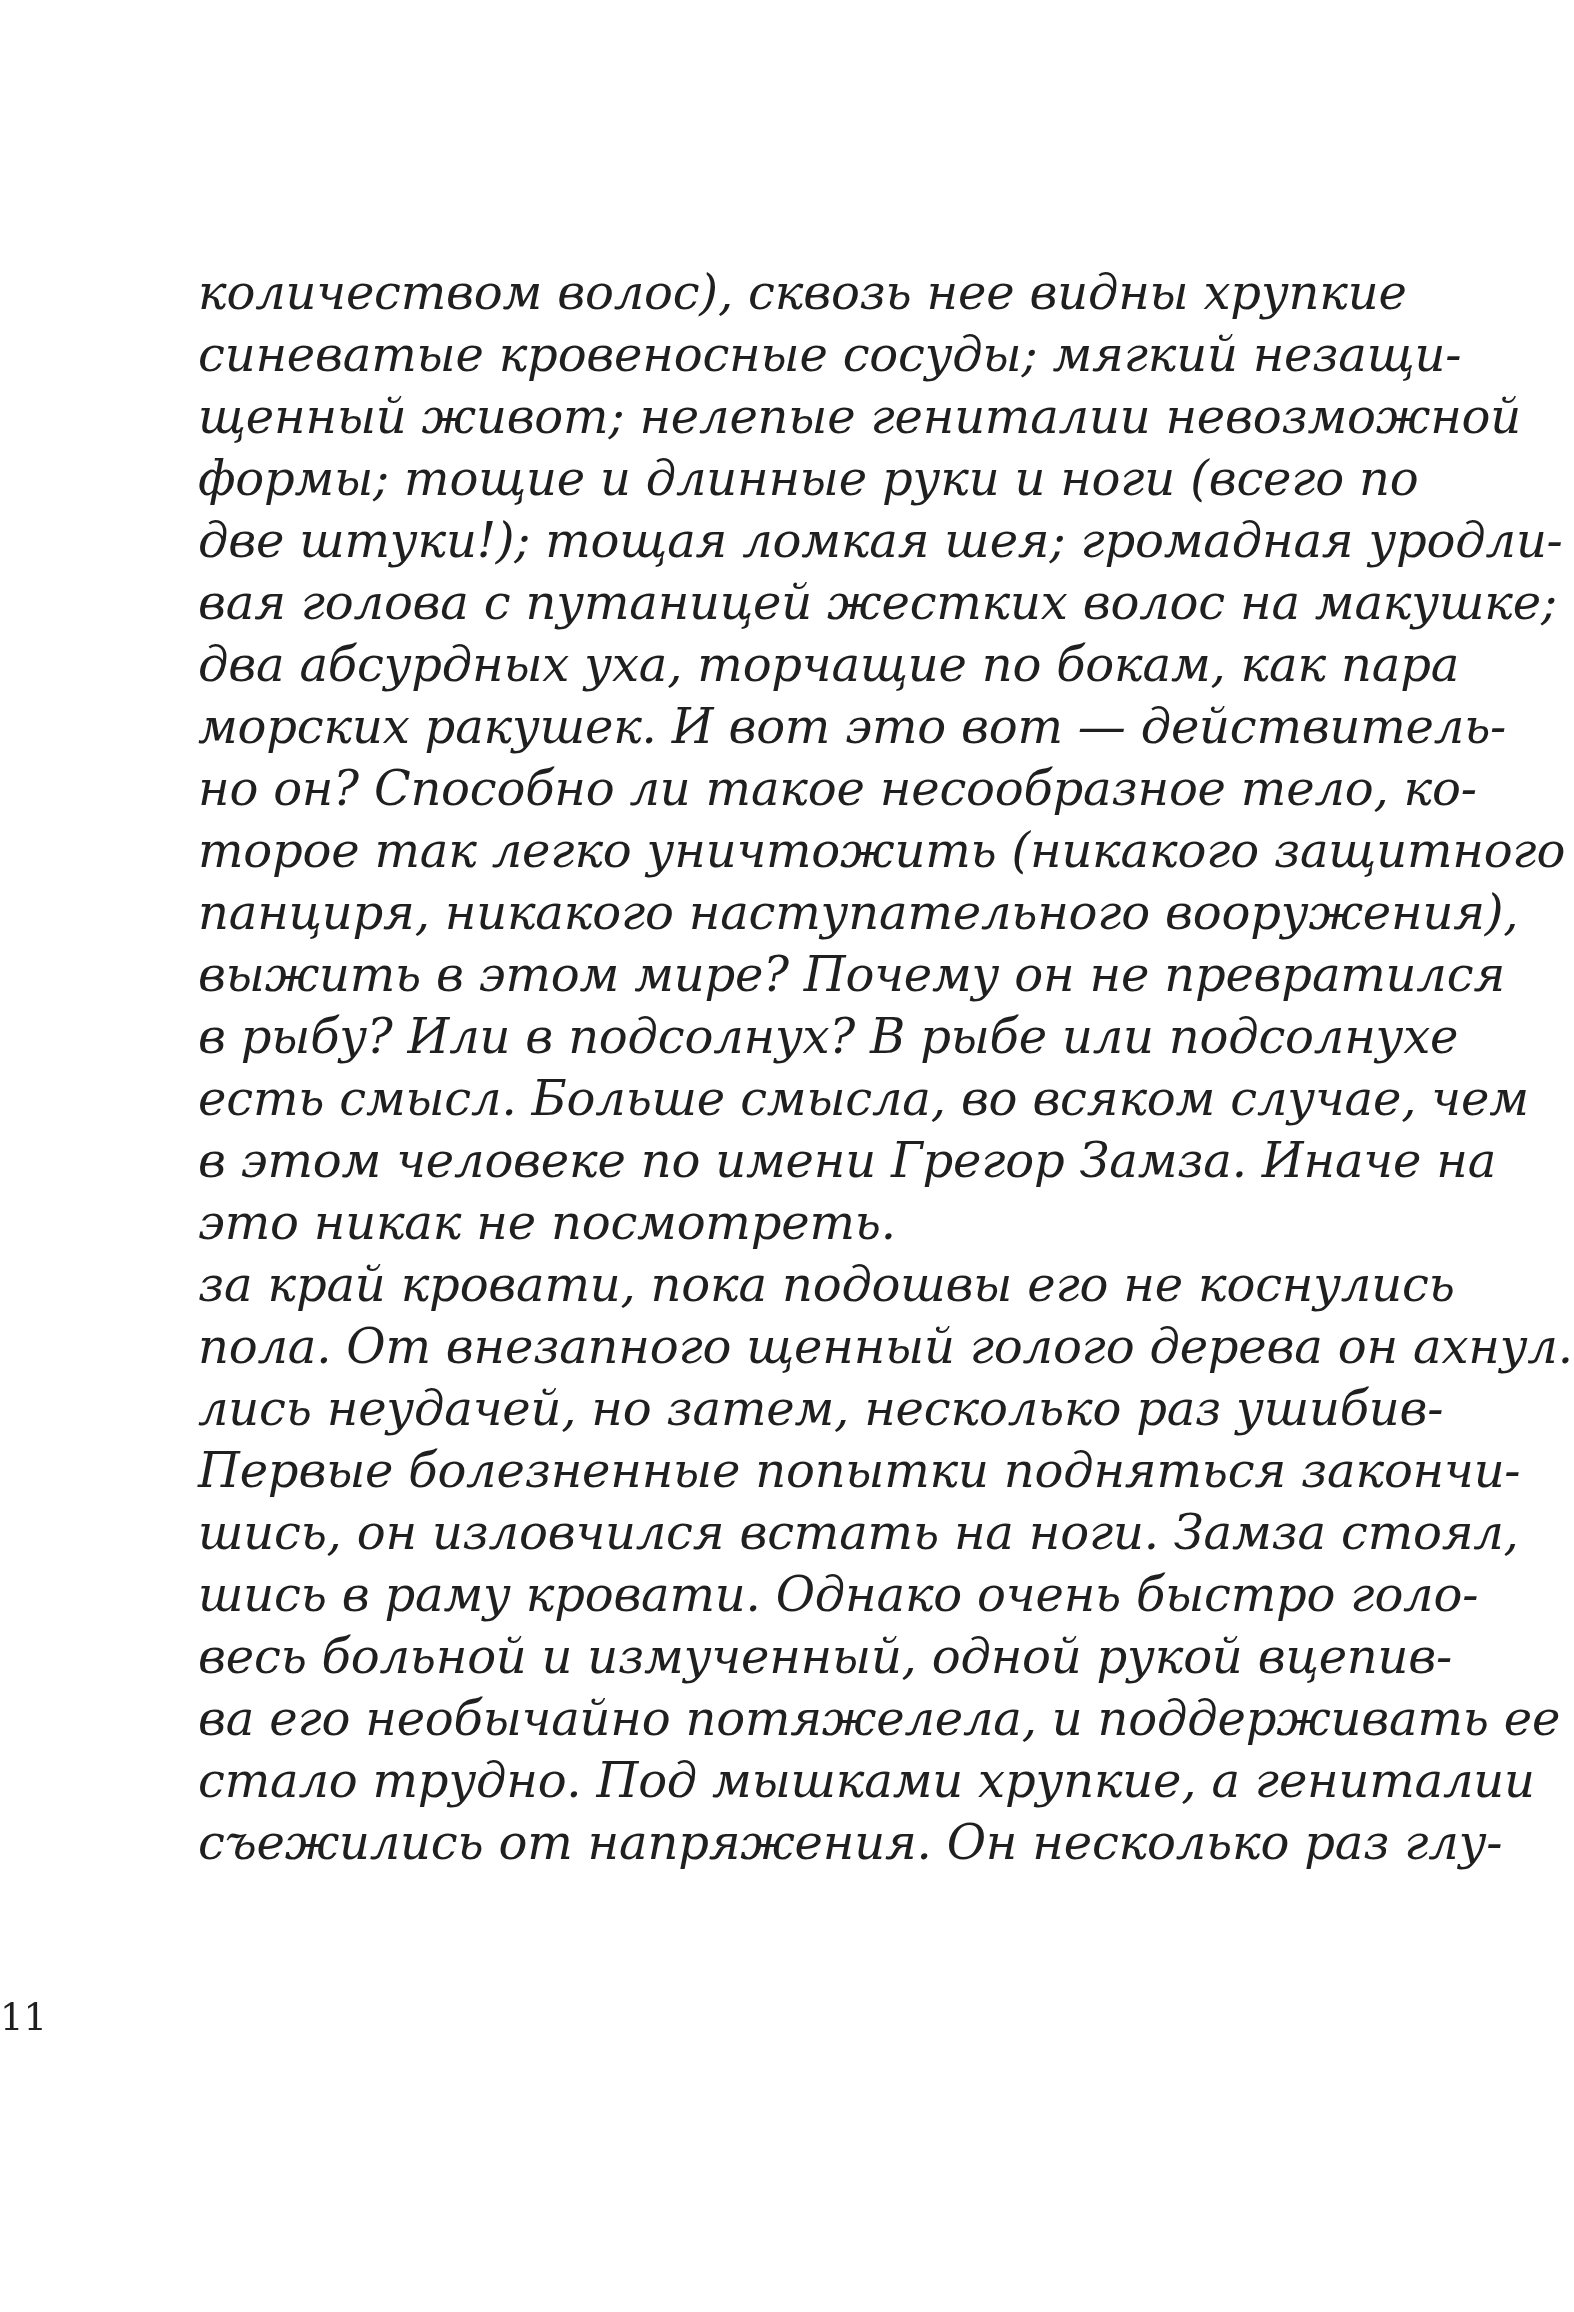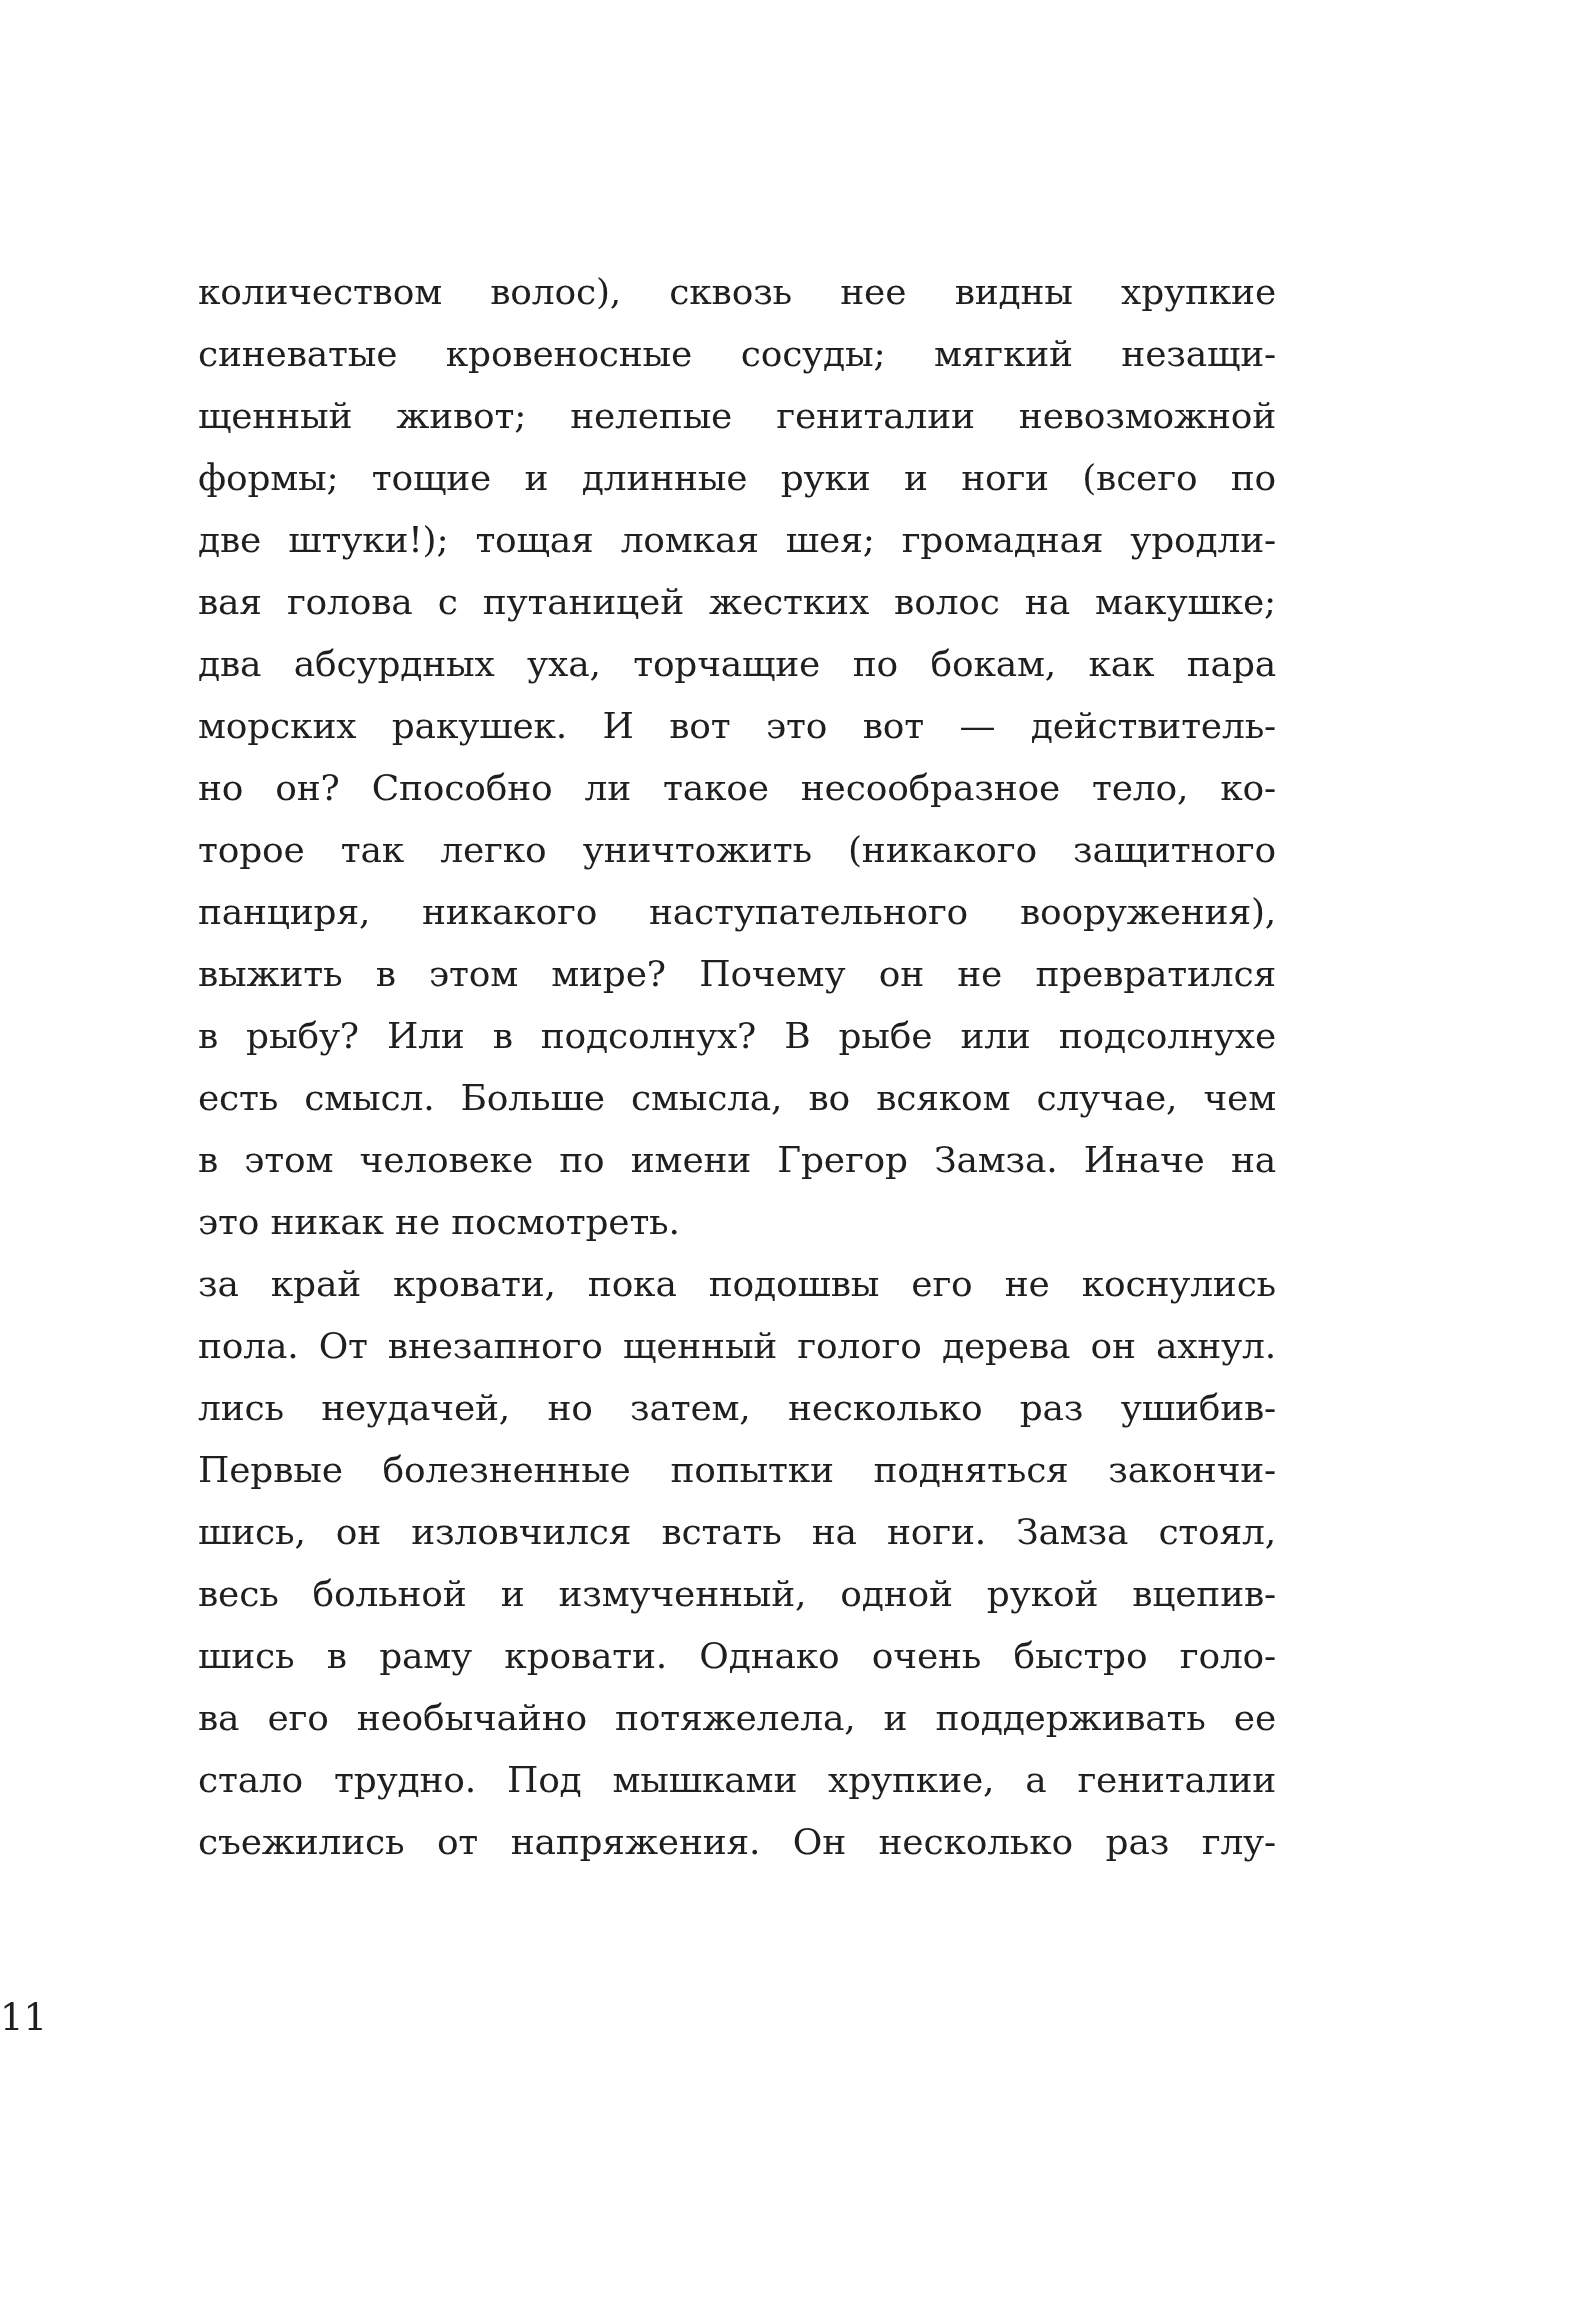--- a/index.html
+++ b/index.html
@@ -18,26 +18,27 @@
   .text-block {
     position: absolute;
     left: 198px;
     top: 261px;
     width: 1078px;
   }
   .line {
     display: block;
     height: 62px;
     line-height: 62px;
-    font-size: 36px;
+    font-size: 48px;
     white-space: nowrap;
     text-align: justify;
     text-align-last: justify;
     letter-spacing: -0.2px;
     word-spacing: 0;
+    font-style: italic;
   }
   .line.indent {
     padding-left: 67px;
   }
   .line.last {
     text-align: left;
     text-align-last: left;
   }
   .page-number {
     position: absolute;
@@ -70,22 +71,22 @@
     <span class="line">есть смысл. Больше смысла, во всяком случае, чем</span>
     <span class="line">в этом человеке по имени Грегор Замза. Иначе на</span>
     <span class="line last">это никак не посмотреть.</span>
   </div>
   <div class="paragraph">
     <span class="line">за край кровати, пока подошвы его не коснулись</span>
     <span class="line">пола. От внезапного щенный голого дерева он ахнул.</span>
     <span class="line">лись неудачей, но затем, несколько раз ушибив-</span>
     <span class="line">Первые болезненные попытки подняться закончи-</span>
     <span class="line">шись, он изловчился встать на ноги. Замза стоял,</span>
+    <span class="line">шись в раму кровати. Однако очень быстро голо-</span>
     <span class="line">весь больной и измученный, одной рукой вцепив-</span>
-    <span class="line">шись в раму кровати. Однако очень быстро голо-</span>
     <span class="line">ва его необычайно потяжелела, и поддерживать ее</span>
     <span class="line">стало трудно. Под мышками хрупкие, а гениталии</span>
     <span class="line">съежились от напряжения. Он несколько раз глу-</span>
   </div>
 </div>
 
 <div class="page-number">11</div>
 
 
 </body></html>

